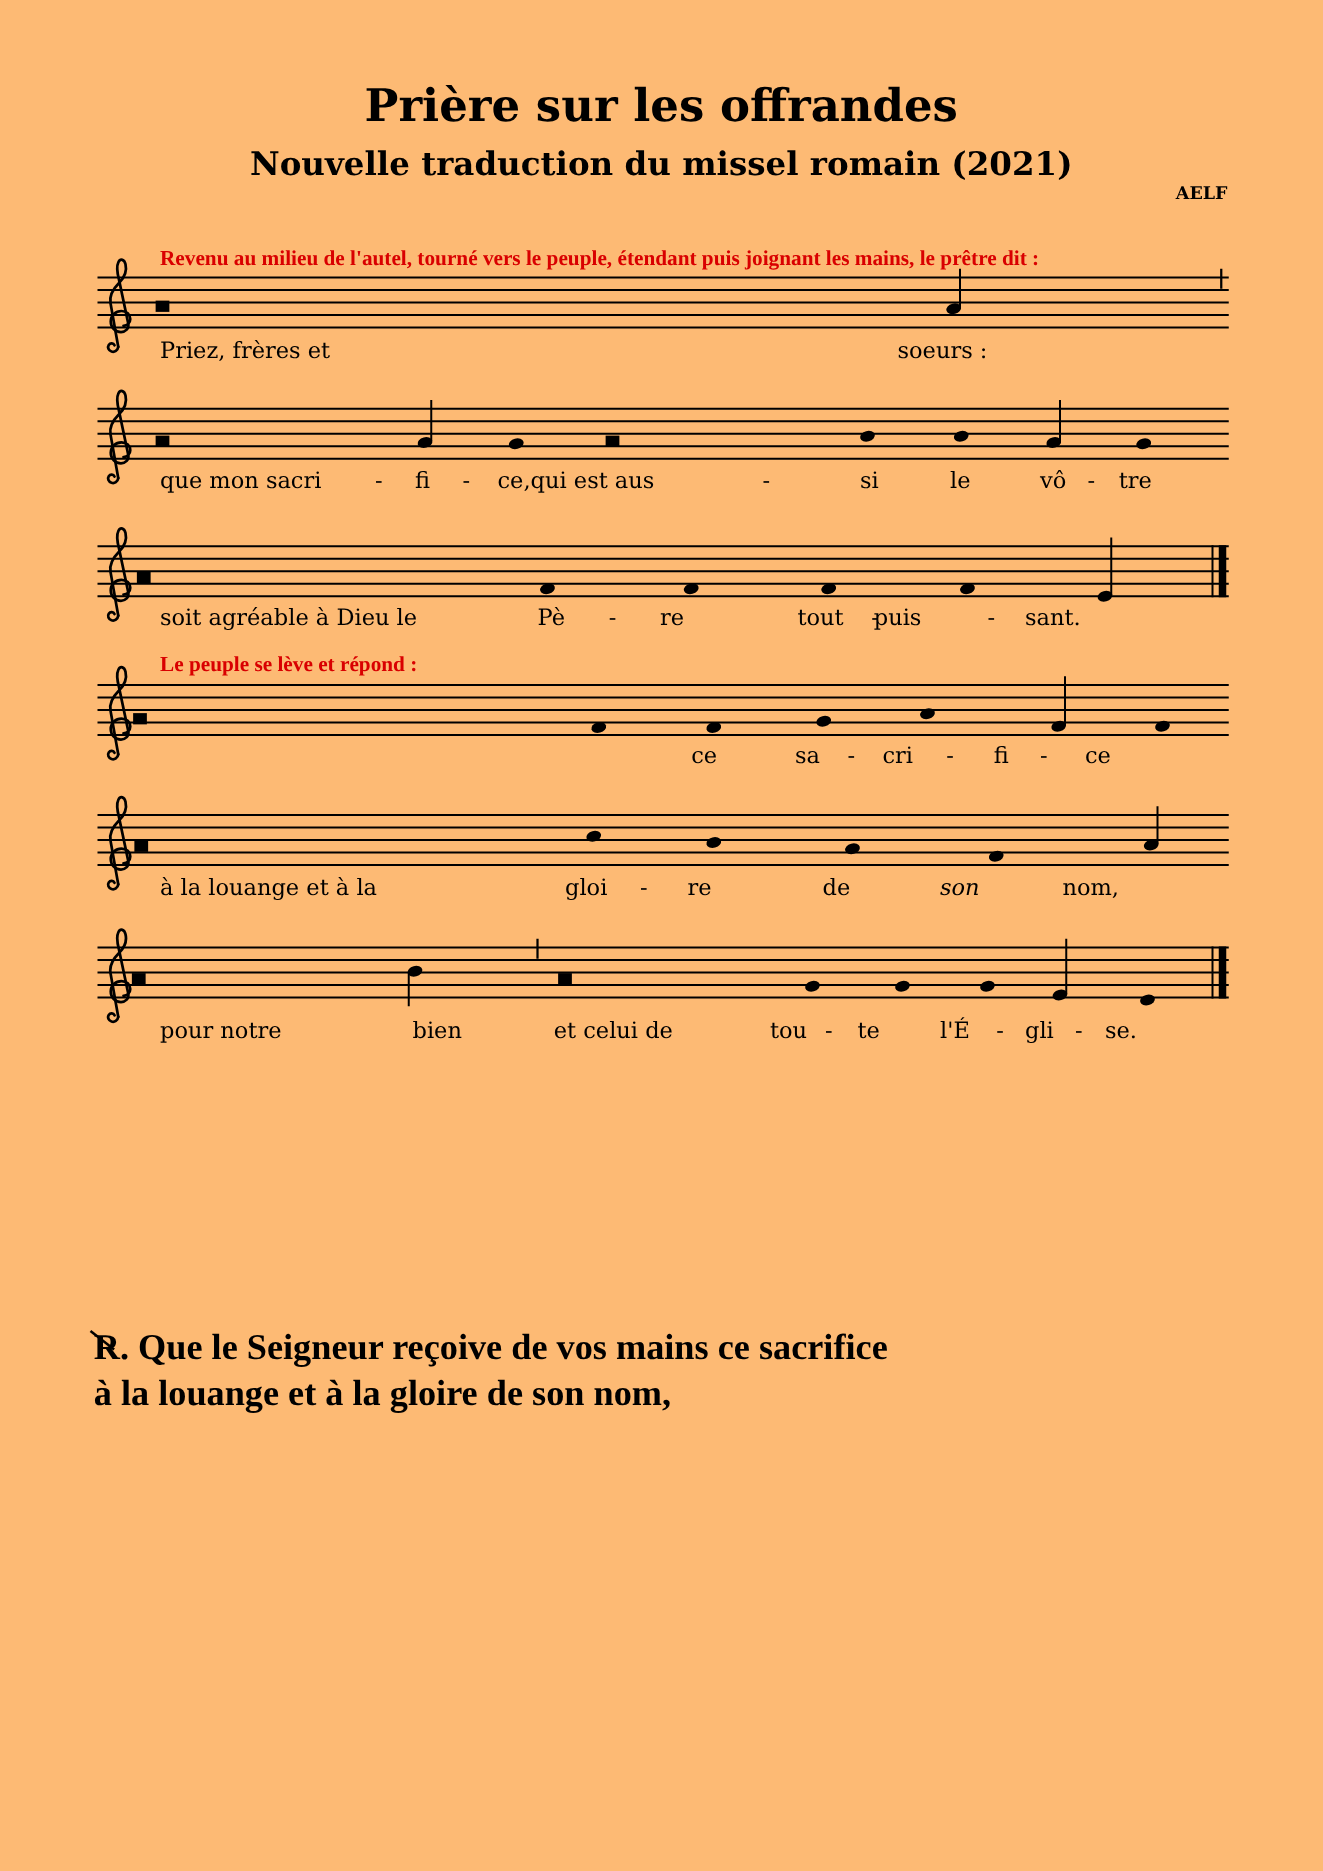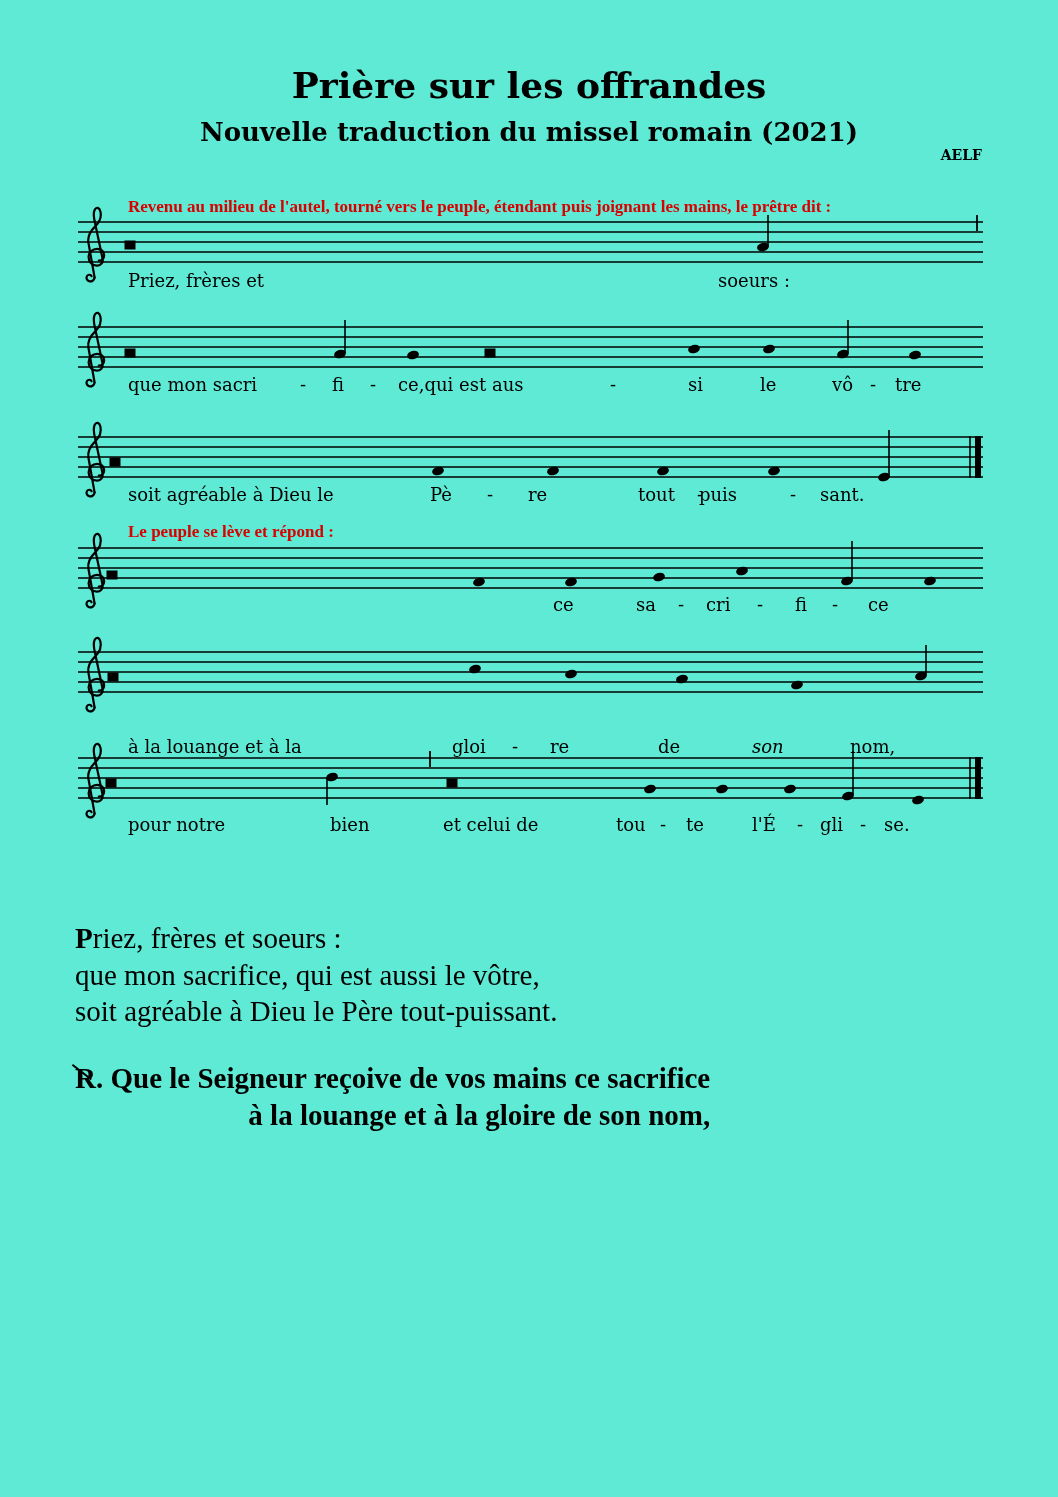--- a/index.html
+++ b/index.html
@@ -1,18 +1,18 @@
 <!DOCTYPE html>
 <html style="--rubric-red: #d90000;"><head>
 <meta charset="utf-8">
 <style>
   html,body{margin:0;padding:0;background:#888;}
   .page{
     position:relative;width:1058px;height:1497px;margin:0 auto;
-    background:#5eead4;overflow:hidden;
+    background:#fdba74;overflow:hidden;
     font-family:"Liberation Serif",serif;color:#000;
   }
   .title{
     position:absolute;top:64px;left:0;width:100%;margin:0;
     text-align:center;font-family:"DejaVu Serif",serif;
     font-size:36px;font-weight:600;letter-spacing:0px;
   }
   .subtitle{
     position:absolute;top:117px;left:0;width:100%;margin:0;
     text-align:center;font-family:"DejaVu Serif",serif;
@@ -31,21 +31,21 @@
   .rubric.r2{top:522px;}
   .staff{position:absolute;left:78px;overflow:visible;}
   .lyricrow{position:absolute;left:0;top:0;width:1058px;height:26px;}
   .lyricrow span{
     position:absolute;top:0;white-space:nowrap;
     font-family:"DejaVu Serif",serif;font-size:18px;font-weight:500;
   }
   .block{position:absolute;left:75px;}
   .block p{margin:0;font-size:29px;line-height:36.5px;white-space:nowrap;}
   .block1{top:920px;}
-  .block2{top:1060px;text-align:right;}
+  .block2{top:1060px;}
   .block2 p{font-weight:bold;line-height:37px;}
   .block1 .lead{font-weight:bold;}
   .resp{position:relative;display:inline-block;}
   .resp .rslash{
     position:absolute;left:-2px;top:4px;width:24px;height:0;
     border-top:2.5px solid #000;transform:rotate(38deg);
     transform-origin:left top;
   }
 </style>
 </head>
@@ -178,25 +178,20 @@
         <ellipse cx="644" cy="51" rx="6" ry="4.2" fill="#000000" transform="rotate(-15 644 51)"></ellipse>
         <ellipse cx="712" cy="51" rx="6" ry="4.2" fill="#000000" transform="rotate(-15 712 51)"></ellipse>
         <ellipse cx="770" cy="58" rx="6" ry="4.2" fill="#000000" transform="rotate(-15 770 58)"></ellipse>
         <line x1="775" y1="57" x2="775" y2="13" stroke="#000000" stroke-width="1.6"></line>
         <ellipse cx="840" cy="62" rx="6" ry="4.2" fill="#000000" transform="rotate(-15 840 62)"></ellipse>
         <line x1="892" y1="19.2" x2="892" y2="60.8" stroke="#000000" stroke-width="1.6"></line>
         <rect x="897" y="19.2" width="6" height="41.6" fill="#000000"></rect>
       </svg>
     </div>
 
-  <div class="block block1">
-    <p><span class="lead">P</span><span>riez, frères et soeurs :</span></p>
-    <p>que mon sacrifice, qui est aussi le vôtre,</p>
-    <p>soit agréable à Dieu le Père tout-puissant.</p>
-  </div>
 
   <div class="block block2">
     <p><span class="resp"><span>R</span><i class="rslash"></i></span><span>. Que le Seigneur reçoive de vos mains ce sacrifice</span></p>
     <p>à la louange et à la gloire de son nom,</p>
   </div>
 <div class="lyricrow" style="top: 270px;">
       <span style="left: 128px;">Priez, frères et</span>
       <span style="left: 718px;">soeurs :</span>
     </div>
     <div class="lyricrow" style="top: 374px;">
@@ -226,21 +221,21 @@
     <div class="lyricrow" style="top: 594px;">
       <span style="left: 553px;">ce</span>
       <span style="left: 636px;">sa</span>
       <span style="left: 678px;">-</span>
       <span style="left: 706px;">cri</span>
       <span style="left: 757px;">-</span>
       <span style="left: 795px;">fi</span>
       <span style="left: 832px;">-</span>
       <span style="left: 868px;">ce</span>
     </div>
-    <div class="lyricrow" style="top: 736px;">
+    <div class="lyricrow" style="top: 700px;">
       <span style="left: 128px;">à la louange et à la</span>
       <span style="left: 452px;">gloi</span>
       <span style="left: 512px;">-</span>
       <span style="left: 550px;">re</span>
       <span style="left: 658px;">de</span>
       <span style="left: 752px; font-style: italic;">son</span>
       <span style="left: 850px;">nom,</span>
     </div>
     <div class="lyricrow" style="top: 814px;">
       <span style="left: 128px;">pour notre</span>

